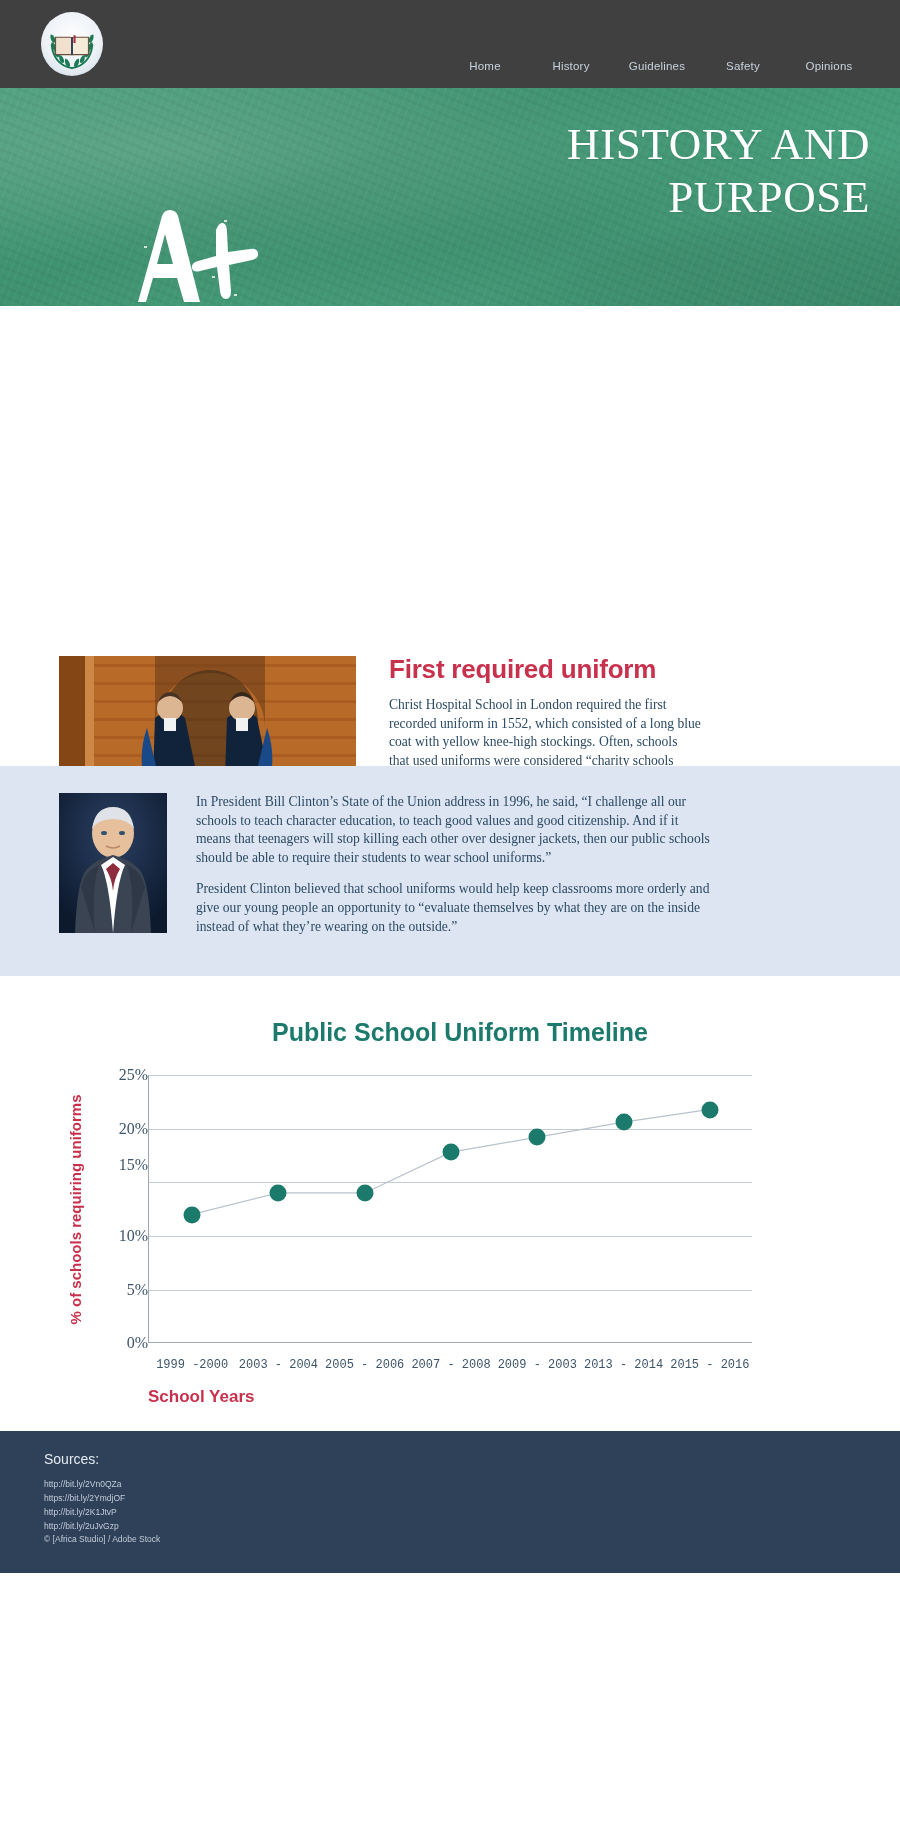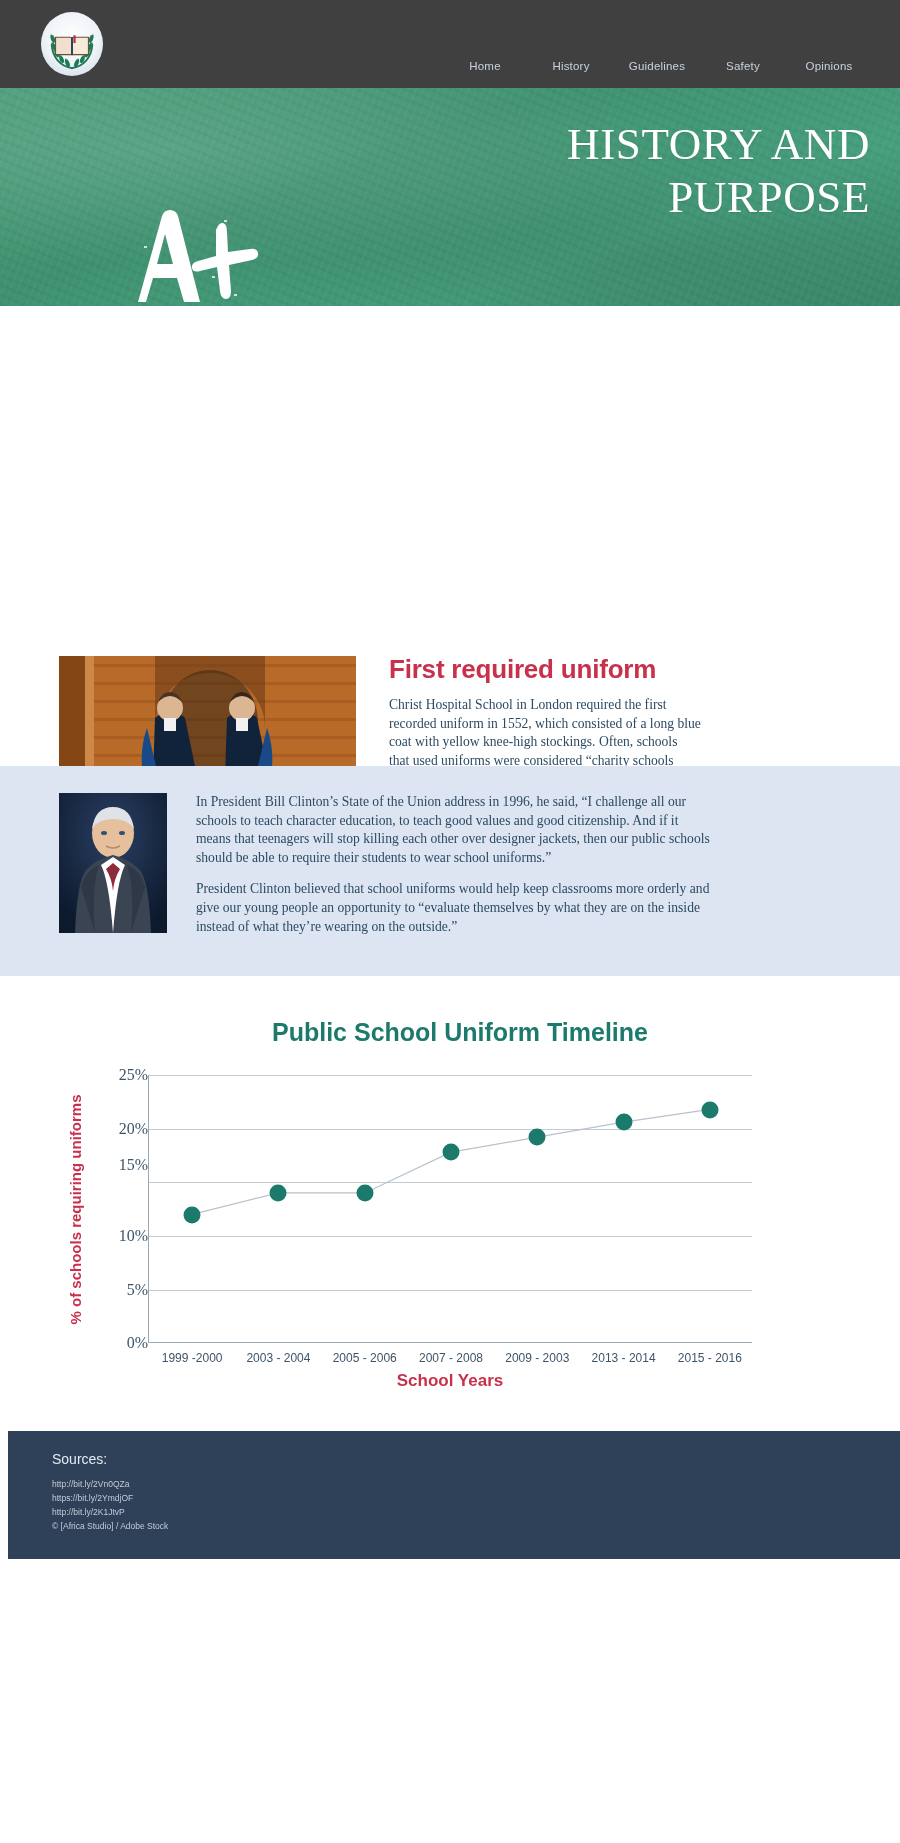--- a/index.html
+++ b/index.html
@@ -226,52 +226,50 @@
     margin-right: 1px;
     transform: translateY(-50%);
     font-family: "Liberation Serif", serif;
     font-size: 16px;
     color: #3d5469;
     white-space: nowrap;
   }
   .xtick {
     position: absolute;
     top: 100%;
-    margin-top: 9px;
+    margin-top: 16px;
     transform: translateX(-50%);
-    font-family: Liberation Sans, sans-serif;
+    font-family: Liberation Mono, monospace;
     font-size: 12px;
     color: #3d5469;
     white-space: nowrap;
   }
   .pt {
     position: absolute;
     width: 17px; height: 17px;
     border-radius: 50%;
     background: #1b7a6b;
     transform: translate(-50%, -50%);
   }
   .x-axis-title {
     position: absolute;
     left: 78px;
     width: 604px;
-    top: 296px;
-    text-align: center;
+    top: 312px;
     color: #c8304c;
     font-size: 17px;
     font-weight: bold;
   }
 
   
   .footer {
     background: #2f4059;
     color: #d7dee8;
     padding: 20px 0 26px 44px;
     min-height: 120px;
-    margin-left: 8px;
   }
   .footer-heading {
     font-size: 14px;
     margin-bottom: 11px;
     color: #e4eaf2;
   }
   .footer-link {
     display: block;
     font-size: 8.5px;
     line-height: 1.62;
@@ -519,15 +517,16 @@
     <div class="x-axis-title">School Years</div>
   </div>
 </div>
 
 <div class="footer">
   <div class="footer-heading">Sources:</div>
   <div>
     <a class="footer-link" href="#">http://bit.ly/2Vn0QZa</a>
     <a class="footer-link" href="#">https://bit.ly/2YmdjOF</a>
     <a class="footer-link" href="#">http://bit.ly/2K1JtvP</a>
+    <a class="footer-link" href="#">http://bit.ly/2uJvGzp</a>
   </div>
   <div class="footer-credit">© [Africa Studio] / Adobe Stock</div>
 </div>
 
 </body></html>

